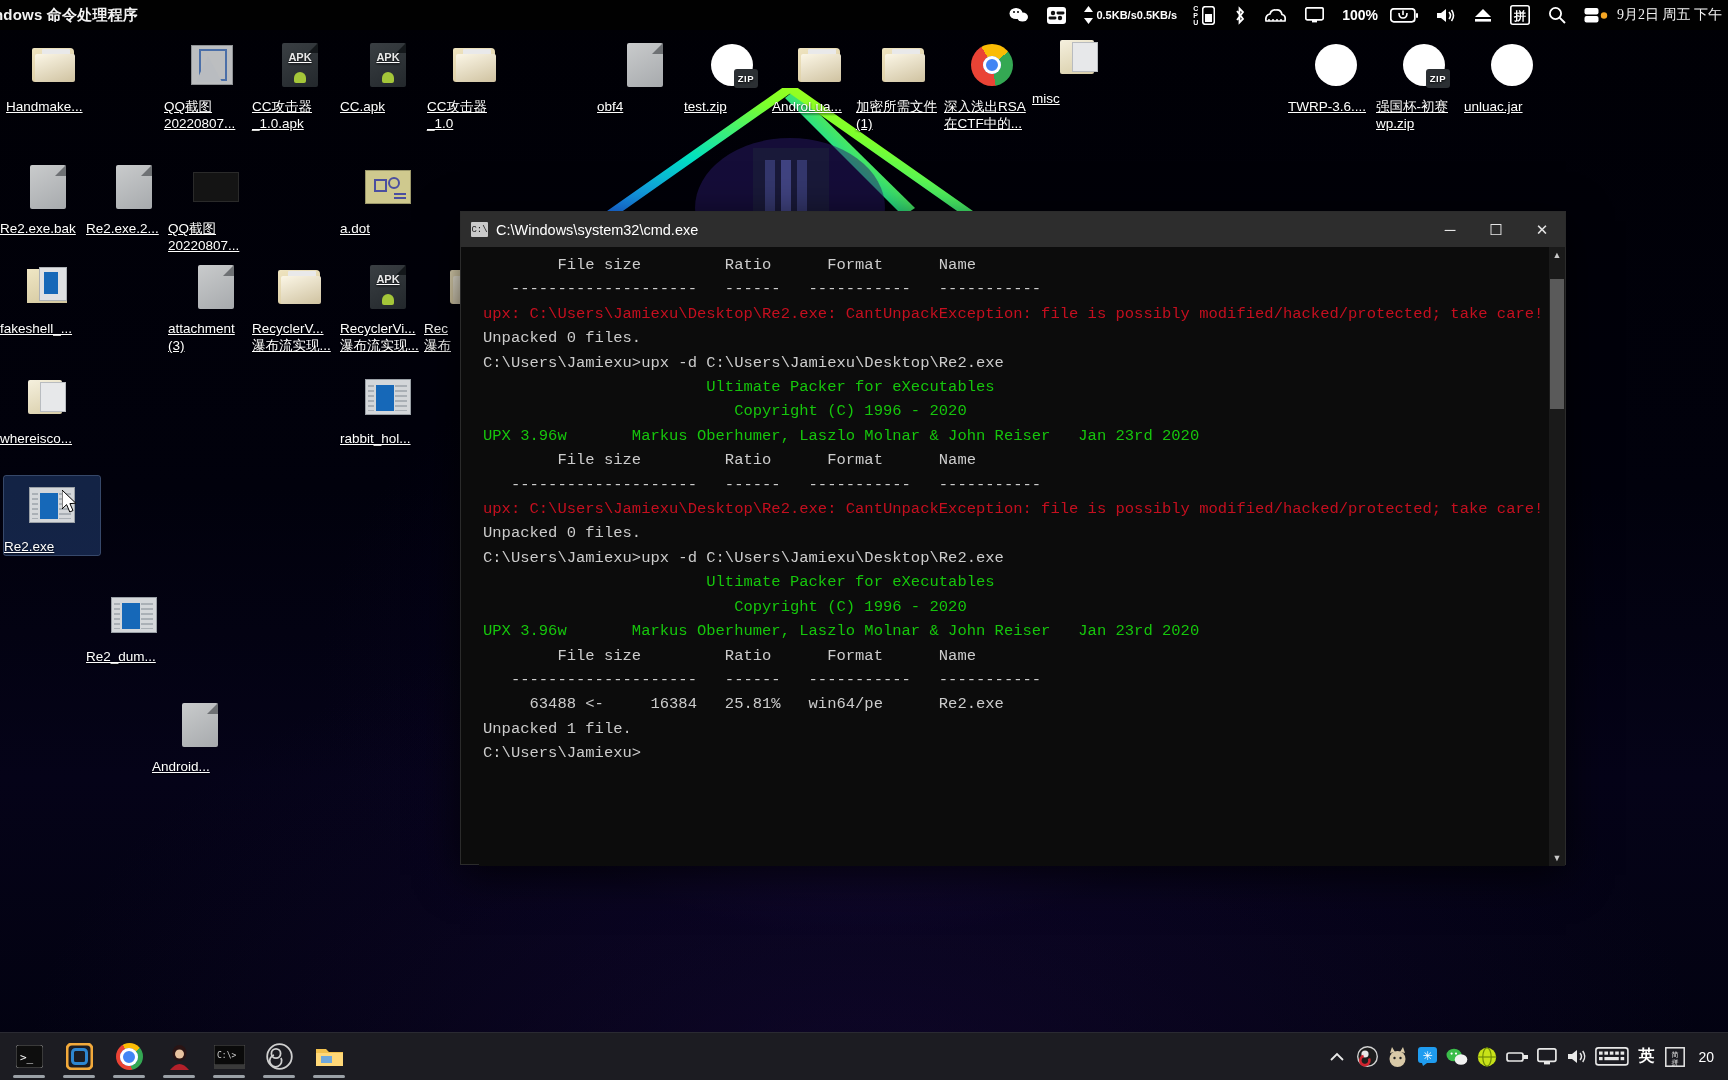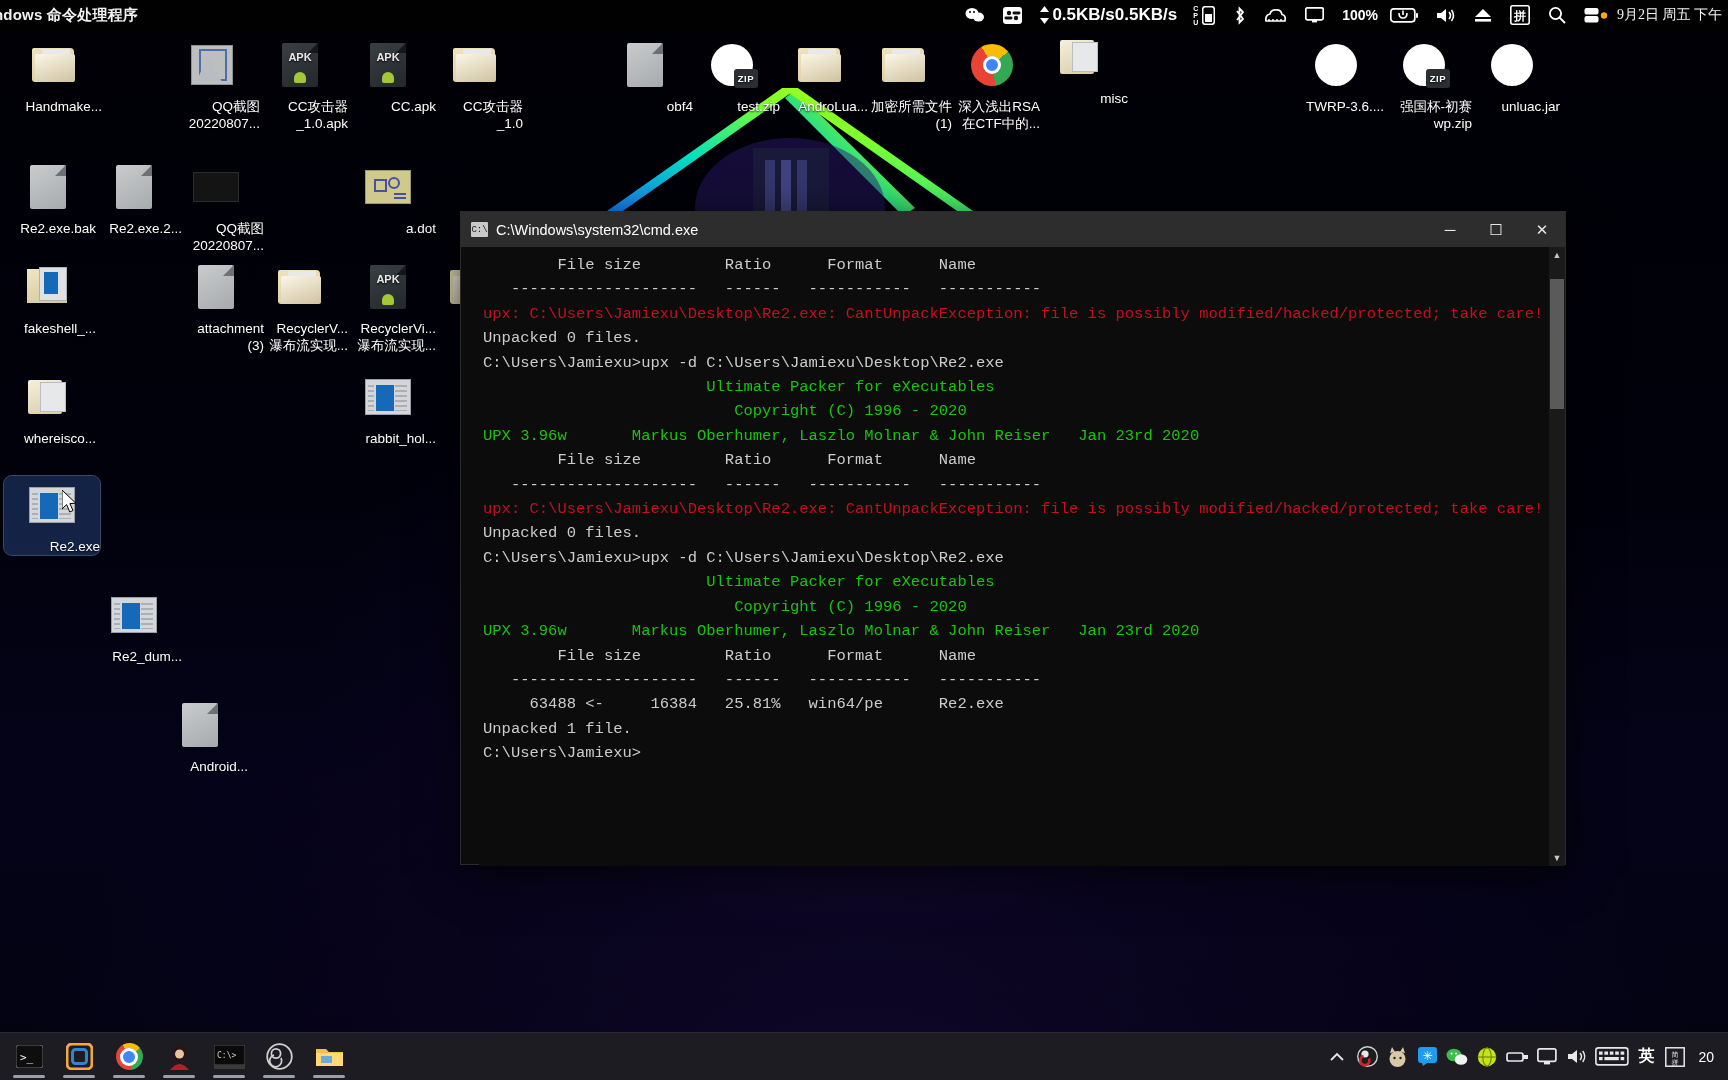--- a/index.html
+++ b/index.html
@@ -25,35 +25,36 @@
   #menubar {
     position:absolute; left:0; top:0; width:1728px; height:30px;
     background:#010101;
     display:flex; align-items:center;
     color:#f2f2f2; font-size:15px; font-weight:bold;
     z-index:60;
   }
   #menubar .mb-title { margin-left:-6px; padding-left:0; white-space:nowrap; letter-spacing:.2px;}
   #menubar .mb-right { margin-left:auto; display:flex; align-items:center; gap:0px; padding-right:4px;}
   .mb-item { display:flex; align-items:center; justify-content:center; height:30px; padding:0 9px; color:#fff; }
-  .netspeed { font-size:17px; line-height:12px; font-weight:bold; text-align:center; font-family:"Liberation Sans",sans-serif;}
+  .netspeed { font-size:11px; line-height:12px; font-weight:bold; text-align:center; font-family:"Liberation Sans",sans-serif;}
   .cpu-txt { font-size:7px; line-height:7px; font-weight:bold; letter-spacing:0;}
   .mb-date { font-size:14px; font-weight:normal; padding-right:2px; white-space:nowrap;font-family:Liberation Serif, serif;}
   .batt-pct { font-size:14px; font-weight:bold;}
 
   
   .dicon {
-    position:absolute; width:96px; text-align:right;
+    position:absolute; width:96px; text-align:left;
     color:#fff; font-size:13.5px; line-height:17px;
     text-shadow:0 1px 2px rgba(0,0,0,.95);
     z-index:5;
+    text-decoration:underline;
   }
   .dicon .glyph { height:58px; display:flex; align-items:center; justify-content:center; margin-bottom:4px;}
   .dicon .lbl { display:block; word-break:break-all; }
-  .dicon.selected { background:rgba(60,110,190,.32); outline:1px solid rgba(120,160,220,.45); border-radius:8px;}
+  .dicon.selected { background:rgba(60,110,190,.32); outline:1px solid rgba(120,160,220,.45); border-radius:2px;}
 
   
   .ic-folder { width:44px; height:38px; position:relative; }
   .ic-folder .back { position:absolute; left:0; top:2px; width:42px; height:34px; background:linear-gradient(160deg,#efe4c0,#d9caa0); border-radius:2px 4px 3px 3px;}
   .ic-folder .front { position:absolute; left:3px; top:8px; width:40px; height:28px; background:linear-gradient(160deg,#fbf6e6,#cfc2a0); border-radius:2px; }
   .ic-folder .sheet { position:absolute; left:10px; top:3px; width:28px; height:30px; background:#e9e9ea; border-radius:1px; }
 
   .ic-file { width:36px; height:44px; background:linear-gradient(150deg,#c9cbcc,#a7aaad); position:relative; border-radius:2px;}
   .ic-file:after { content:""; position:absolute; right:0; top:0; border-width:0 0 11px 11px; border-style:solid; border-color:transparent transparent #6e7174 transparent;}
 

